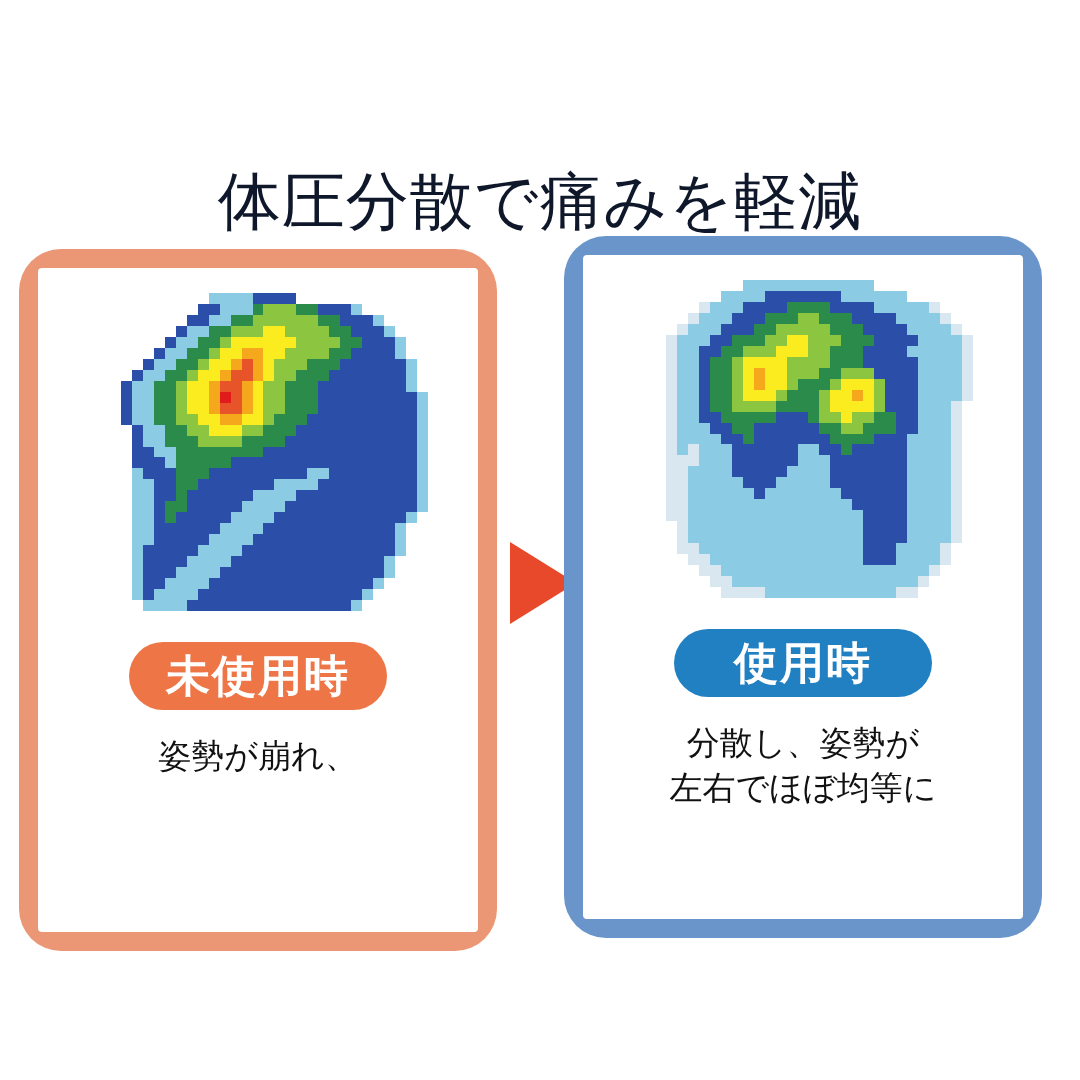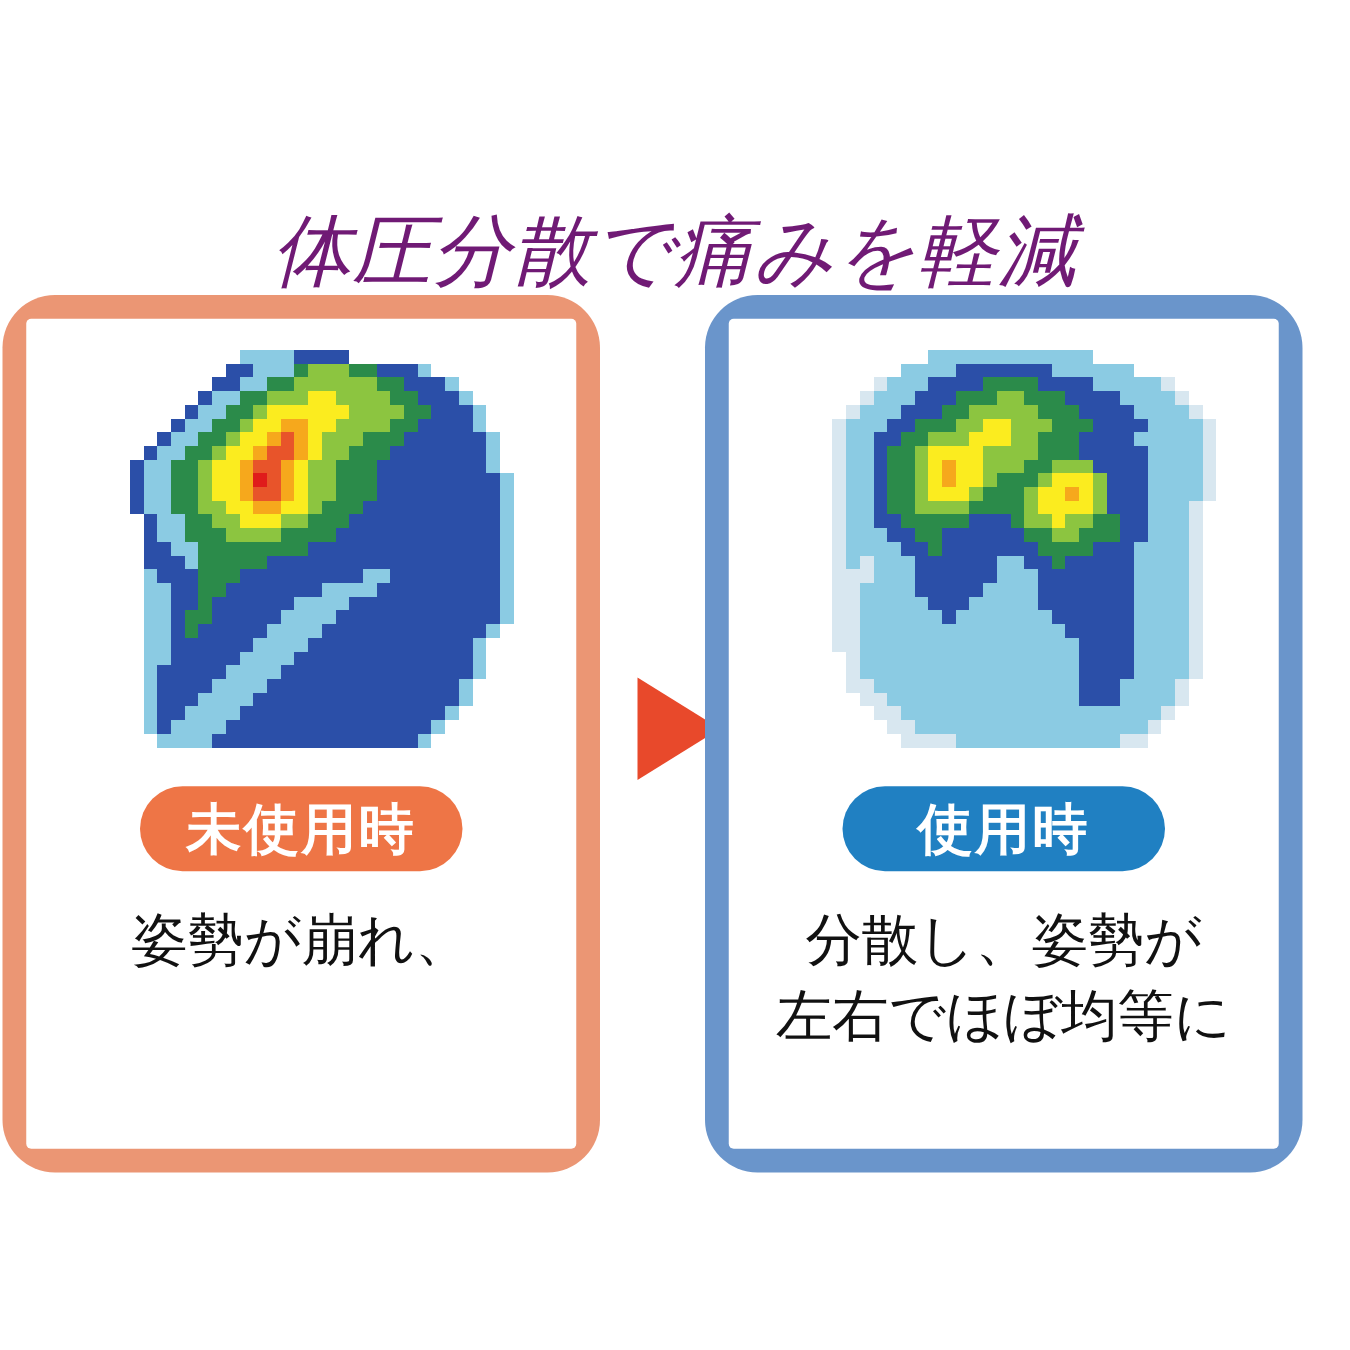--- a/index.html
+++ b/index.html
@@ -45,21 +45,21 @@
     padding: 19px;
   }
   .card-inner {
     width: 100%;
     height: 100%;
     background: #ffffff;
     border-radius: 4px;
     position: relative;
     overflow: hidden;
   }
-  #card-before { left: 2px;  background: #EB9674; }
+  #card-before { left: 19px;  background: #EB9674; margin-top: 13px; }
   #card-after  { left: 564px; background: #6A95CB; }
 
   
   .heatmap-wrap {
     position: absolute;
     left: 50%;
     transform: translateX(-50%);
     top: 14px;
     width: 366px;
     height: 340px;
@@ -88,21 +88,21 @@
   #badge-after  { background: #2080C2; }
 
   
   .caption {
     position: absolute;
     left: 0;
     right: 0;
     top: 466px;
     text-align: center;
     color: #111111;
-    font-size: 45px;
+    font-size: 33px;
     line-height: 1.36;
     font-weight: 400;
     letter-spacing: 0px;
   }
   .caption .cl { display: block; white-space: nowrap; }
 
   
   #arrow-icon {
     position: absolute;
     left: 510px;
@@ -112,21 +112,21 @@
     border-top: 41px solid transparent;
     border-bottom: 41px solid transparent;
     border-left: 66px solid #E8492B;
   }
 </style>
 </head>
 <body>
 
 <div id="stage" style="background: rgb(255, 255, 255);">
 
-  <h1 id="page-title" style="color: #701a75; font-style: italic;">体圧分散で痛みを軽減</h1>
+  <h1 id="page-title" style="color: #0f172a;">体圧分散で痛みを軽減</h1>
 
   <div class="card" id="card-before" style="background: rgb(235, 150, 116);">
     <div class="card-inner">
       <div class="heatmap-wrap">
           <svg viewBox="0 0 363 341" preserveAspectRatio="xMidYMid meet" shape-rendering="crispEdges">
             <rect x="132" y="11" width="44" height="11" fill="#8BCBE3"></rect>
             <rect x="176" y="11" width="44" height="11" fill="#2B4FA8"></rect>
             <rect x="121" y="22" width="22" height="11" fill="#2B4FA8"></rect>
             <rect x="143" y="22" width="33" height="11" fill="#8BCBE3"></rect>
             <rect x="176" y="22" width="11" height="11" fill="#2B8B4A"></rect>

